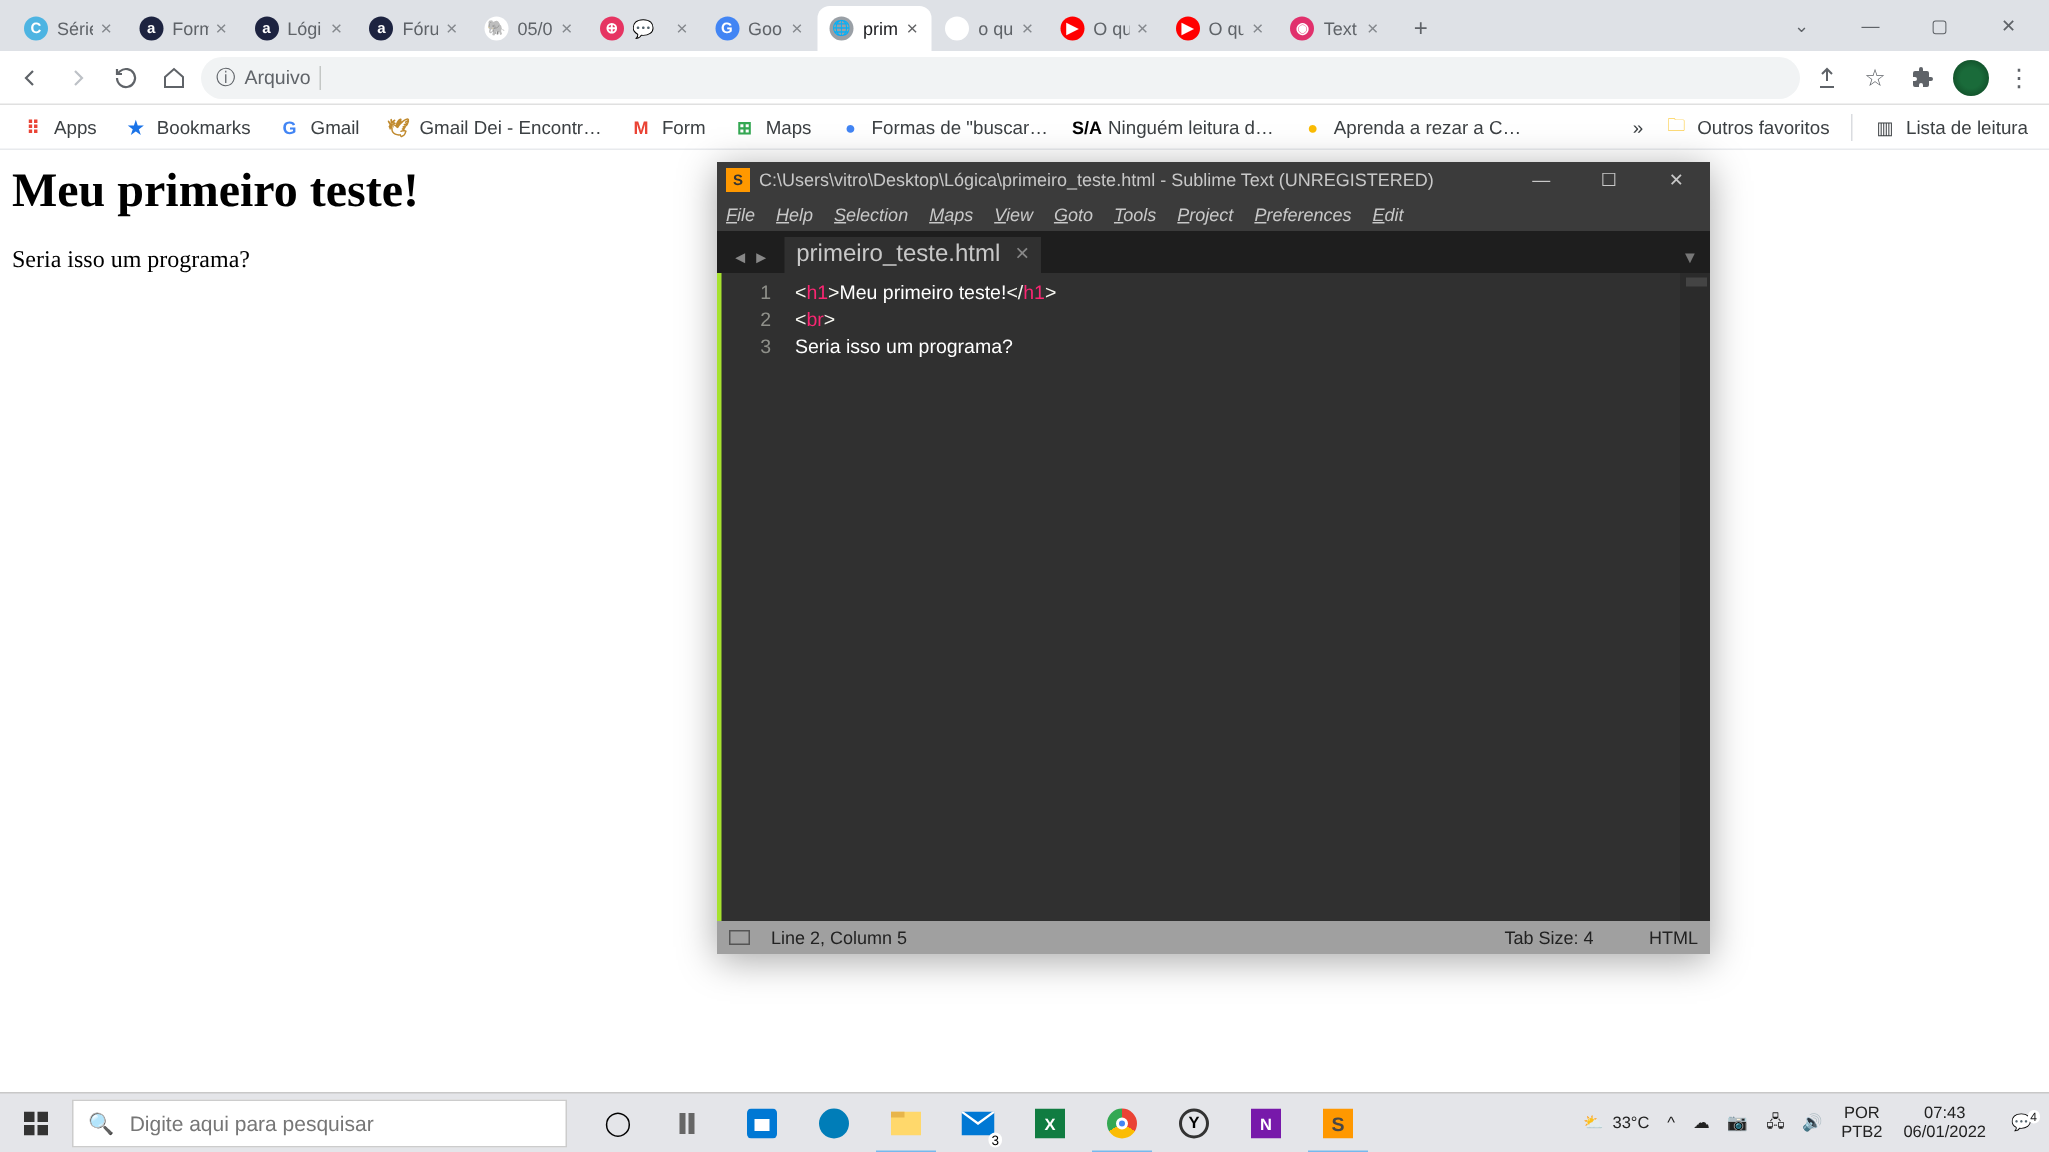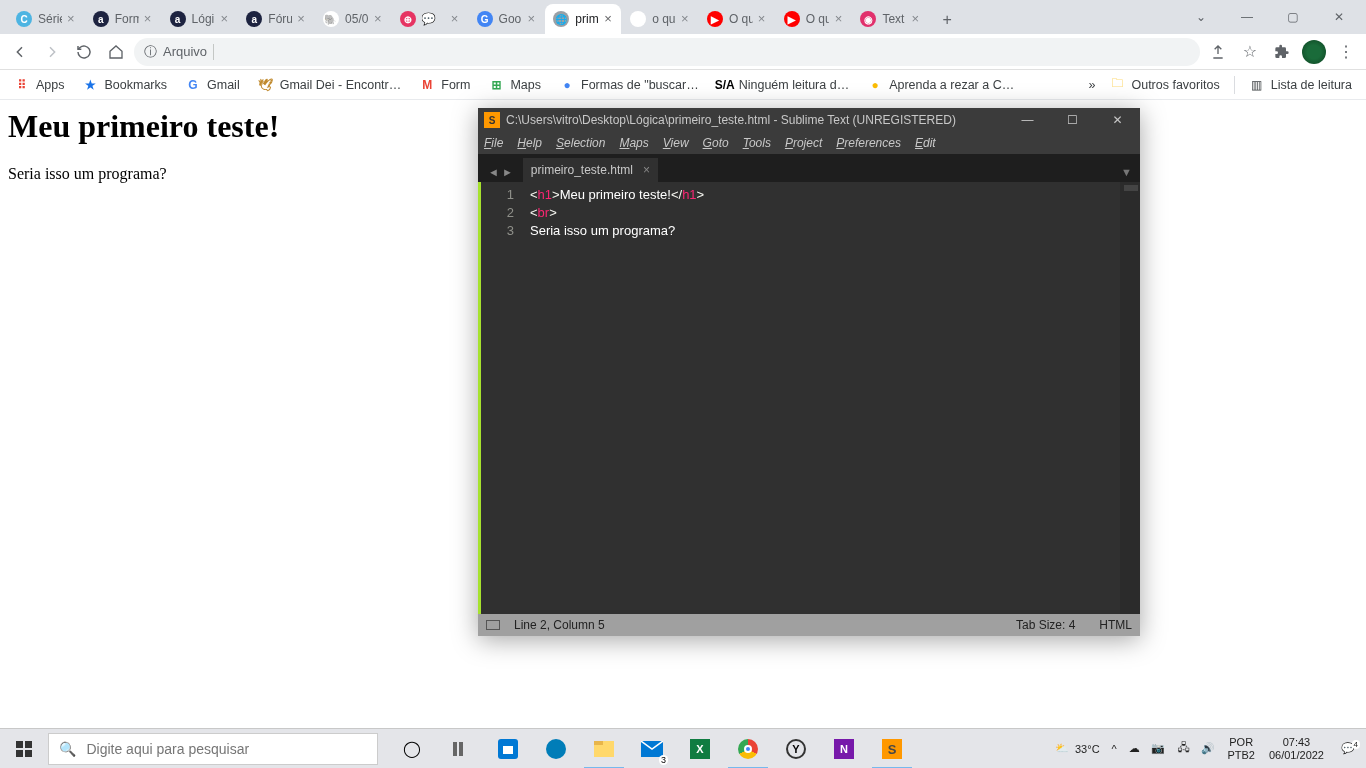--- a/index.html
+++ b/index.html
@@ -42,33 +42,33 @@
 .sublime { position:absolute; left:478px; top:108px; width:662px; height:528px; background:#383838; box-shadow:0 4px 24px rgba(0,0,0,.35); display:flex; flex-direction:column; }
 .sub-title { height:24px; background:#3b3b3b; display:flex; align-items:center; color:#c8c8c8; font-size:12px; padding-left:6px; }
 .sub-title .icon { width:16px; height:16px; background:#ff9800; margin-right:6px; display:flex; align-items:center; justify-content:center; font-size:10px; color:#333; font-weight:bold; }
 .sub-title .wc { margin-left:auto; display:flex; }
 .sub-title .wc > div { width:45px; height:24px; display:flex; align-items:center; justify-content:center; color:#c8c8c8; }
 .sub-menu { height:22px; background:#3b3b3b; display:flex; align-items:center; padding:0 6px; font-size:12px; color:#c8c8c8; gap:14px;font-style:italic; }
 .sub-menu span { cursor:default; }
 .sub-menu span::first-letter { text-decoration:underline; }
 .sub-tabs { height:28px; background:#1e1e1e; display:flex; align-items:flex-end; padding-left:6px; }
 .tab-nav { display:flex; align-items:center; color:#888; gap:4px; padding:0 4px 4px; font-size:11px; }
-.sub-tab { height:24px; background:#303030; color:#c8c8c8; font-size:12px; display:flex; align-items:center; padding:0 8px; gap:10px; margin-left:6px; }
+.sub-tab { height:24px; background:#303030; color:#c8c8c8; font-size:16px; display:flex; align-items:center; padding:0 8px; gap:10px; margin-left:6px; }
 .sub-tab .x { color:#888; }
 .sub-tabs .expand { margin-left:auto; color:#777; padding:0 8px 4px; font-size:11px; }
 .editor { flex:1; background:#303030; display:flex; font-family:Consolas,monospace; font-size:13px; }
 .gutter { width:46px; background:#303030; border-left:3px solid #a6e22e; text-align:right; color:#8f908a; padding:4px 10px 0 0; line-height:18px; }
 .code { flex:1; padding:4px 0 0 6px; color:#f8f8f2; line-height:18px; white-space:pre; }
 .tag-br { color:#f92672; }
 .tag-txt { color:#fff; }
 .pct { color:#f8f8f2; }
 .minimap { width:20px; background:#2b2b2b; position:relative; }
 .minimap .mm { position:absolute; top:3px; right:2px; width:14px; height:6px; background:rgba(255,255,255,.12); }
 .sub-status { height:22px; background:#a0a0a0; display:flex; align-items:center; font-size:12px; color:#222; padding:0 8px; gap:14px; }
-.sub-status .rt { margin-left:auto; display:flex; gap:24px; }
+.sub-status .rt { margin-left:auto; display:flex; gap:37px; }
 .sub-status .box { width:14px; height:10px; border:1.5px solid #555; }
 
 
 .taskbar { position:absolute; left:0; right:0; bottom:0; height:40px; background:#e4e5e9; display:flex; align-items:center; border-top:1px solid #c8c8c8; }
 .tb-start { width:48px; height:40px; display:flex; align-items:center; justify-content:center; }
 .tb-search { width:330px; height:32px; background:#fff; border:1px solid #ccc; display:flex; align-items:center; padding:0 10px; gap:10px; font-size:14px; color:#767676; }
 .tb-icons { display:flex; align-items:center; height:40px; margin-left:10px; }
 .tb-icons .i { width:48px; height:40px; display:flex; align-items:center; justify-content:center; position:relative; }
 .tb-icons .i.active::after { content:""; position:absolute; bottom:0; left:4px; right:4px; height:2px; background:#76b9ed; }
 .tray { margin-left:auto; display:flex; align-items:center; height:40px; padding-right:4px; gap:4px; font-size:11px; color:#222; }

